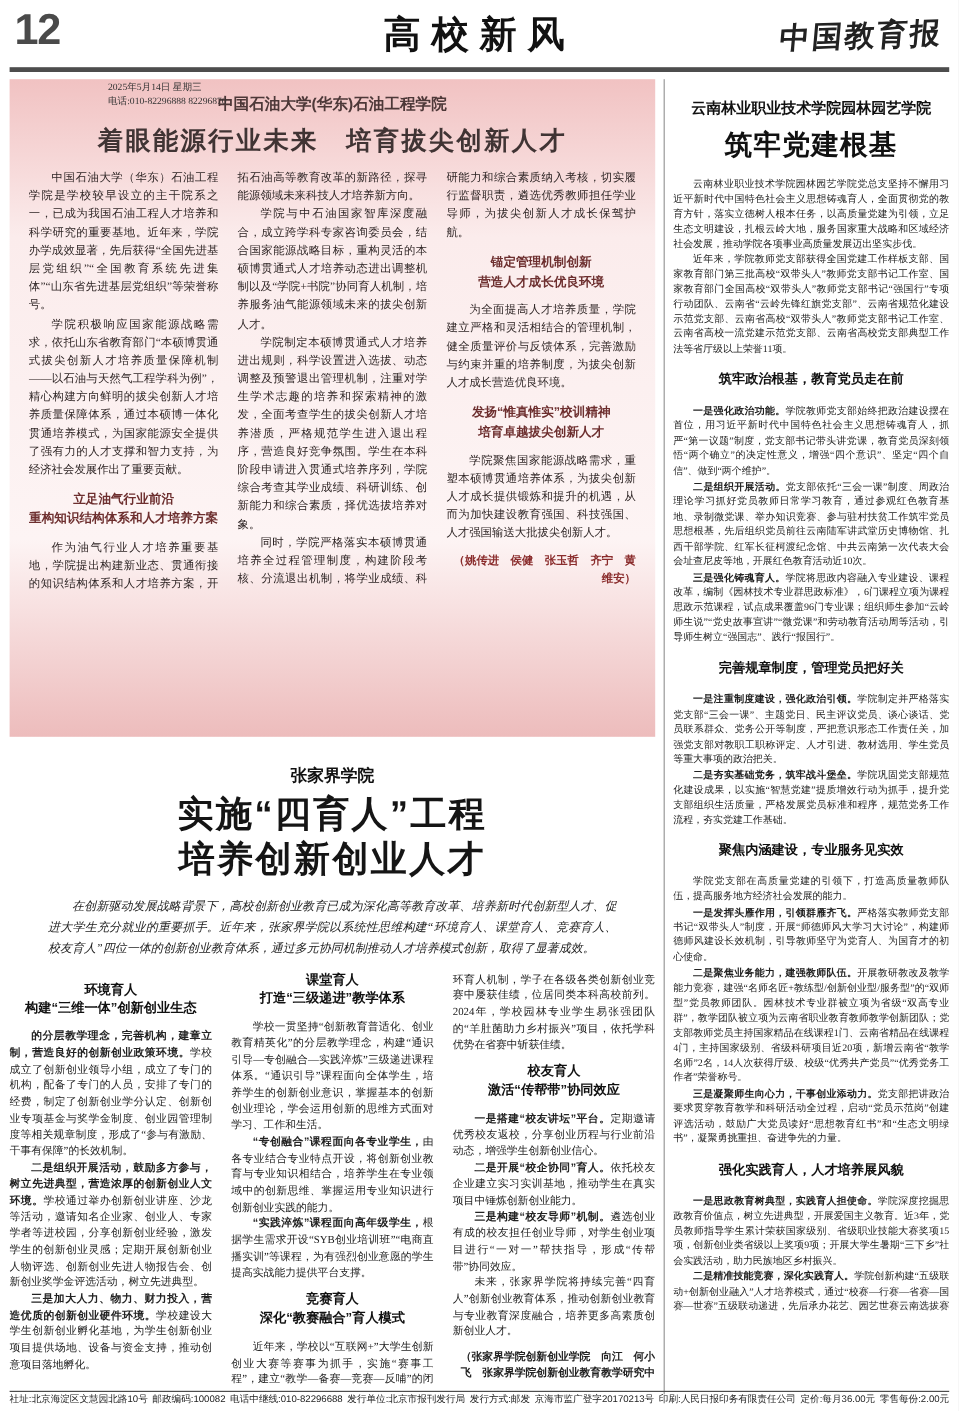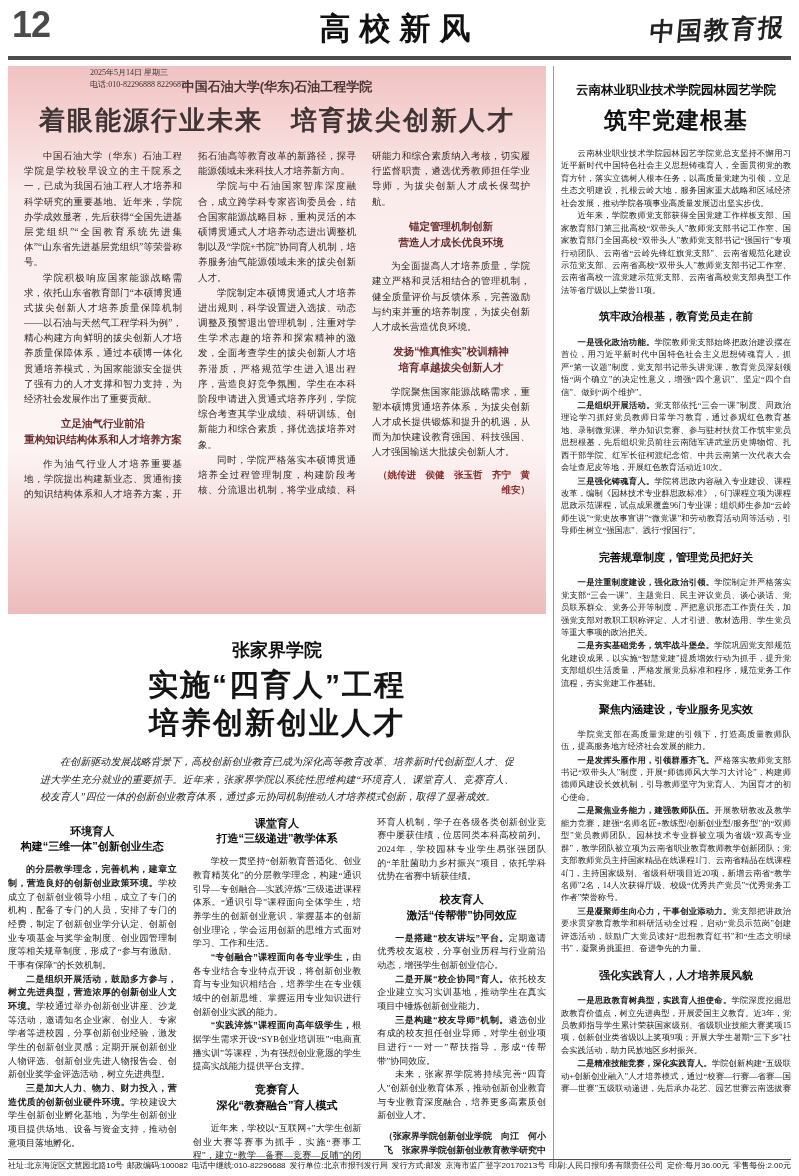--- a/index.html
+++ b/index.html
@@ -18,34 +18,34 @@
   
   .content{display:flex;padding:8px 8px 0 8px;box-sizing:border-box;}
   .left-col{width:538px;}
   .vrule{width:1px;background:#9a9a9a;margin:0 7px;min-height:1084px;}
   .right-col{flex:1;min-width:0;}
   
   .art-pink{background:linear-gradient(180deg,#f1c2c2 0%,#fbecec 24%,#fdf4f4 70%,#edbcbc 100%);
             padding:12px 16px 6px;height:548px;box-sizing:border-box;}
   .art-pink .kicker{text-align:center;font-size:13px;font-weight:bold;color:#4d3838;
                     font-family:"Liberation Sans",sans-serif;}
-  .art-pink .headline{text-align:center;font-size:26px;font-weight:bold;color:#403434;
+  .art-pink .headline{text-align:center;font-size:21px;font-weight:bold;color:#403434;
                       font-family:"Liberation Sans",sans-serif;letter-spacing:2px;margin:7px 0 11px;}
   .cols3{column-count:3;column-gap:16px;text-align:justify;}
   .art-pink .cols3{height:448px;font-size:9.5px;line-height:1.6;color:#2e2525;overflow:hidden;}
   .flow-p{margin:0;text-indent:2em;}
   .flow-p b{font-family:"Liberation Sans",sans-serif;}
   .flow-h{font-family:"Liberation Sans",sans-serif;font-weight:bold;text-align:center;
           font-size:10.5px;line-height:1.5;margin:9px 0;break-inside:avoid;}
   .art-pink .flow-h{color:#6d2f2f;}
   .flow-by{text-align:right;font-weight:bold;margin-top:7px;}
   .art-pink .flow-by{color:#8a2c2c;}
   
   .art-zjj{margin-top:24px;}
-  .art-zjj .kicker{text-align:center;font-size:18px;font-weight:bold;color:#111;
+  .art-zjj .kicker{text-align:center;font-size:14px;font-weight:bold;color:#111;
                    font-family:"Liberation Sans",sans-serif;}
   .art-zjj .headline{text-align:center;font-size:30px;font-weight:bold;color:#151515;
                      font-family:"Liberation Sans",sans-serif;line-height:1.25;letter-spacing:2px;margin-top:4px;}
   .art-zjj .intro{font-style:italic;font-size:10px;line-height:1.75;color:#222;
                   margin:12px 32px 10px;text-align:justify;text-indent:2em;}
   .art-zjj .cols3{height:352px;font-size:9px;line-height:1.52;color:#222;overflow:hidden;}
   .art-zjj .flow-h{color:#111;font-size:11px;line-height:1.45;margin:8px 0;}
   
   .art-yn .kicker{text-align:center;font-size:12.5px;font-weight:bold;color:#111;
                   font-family:"Liberation Sans",sans-serif;margin-top:16px;}

